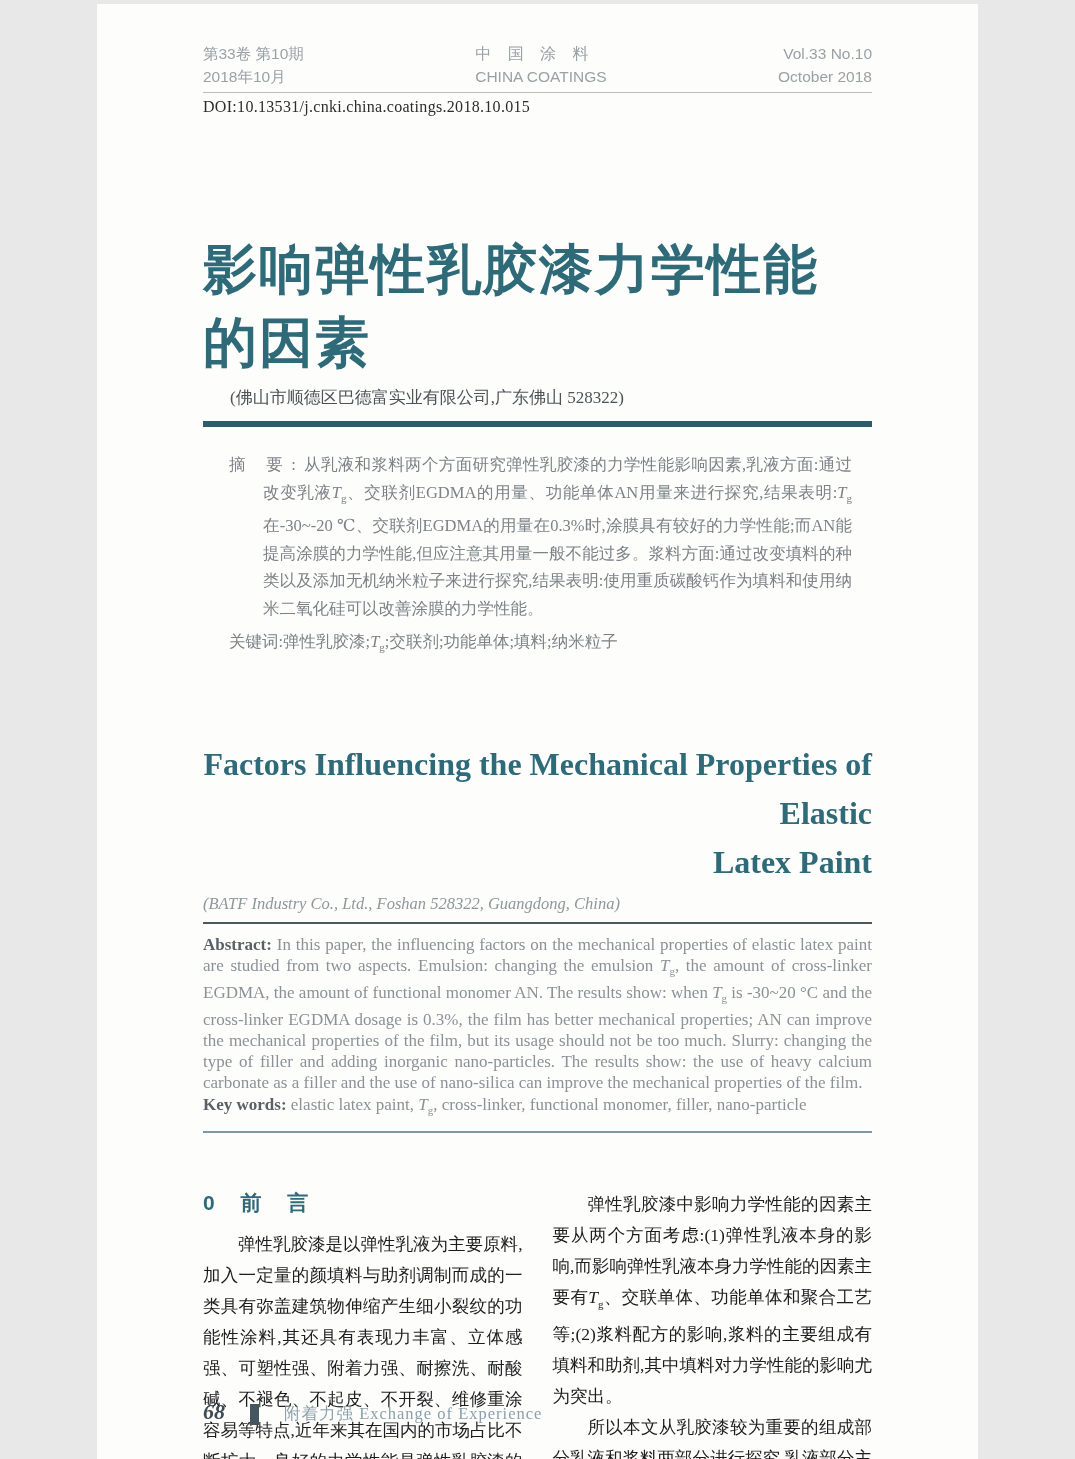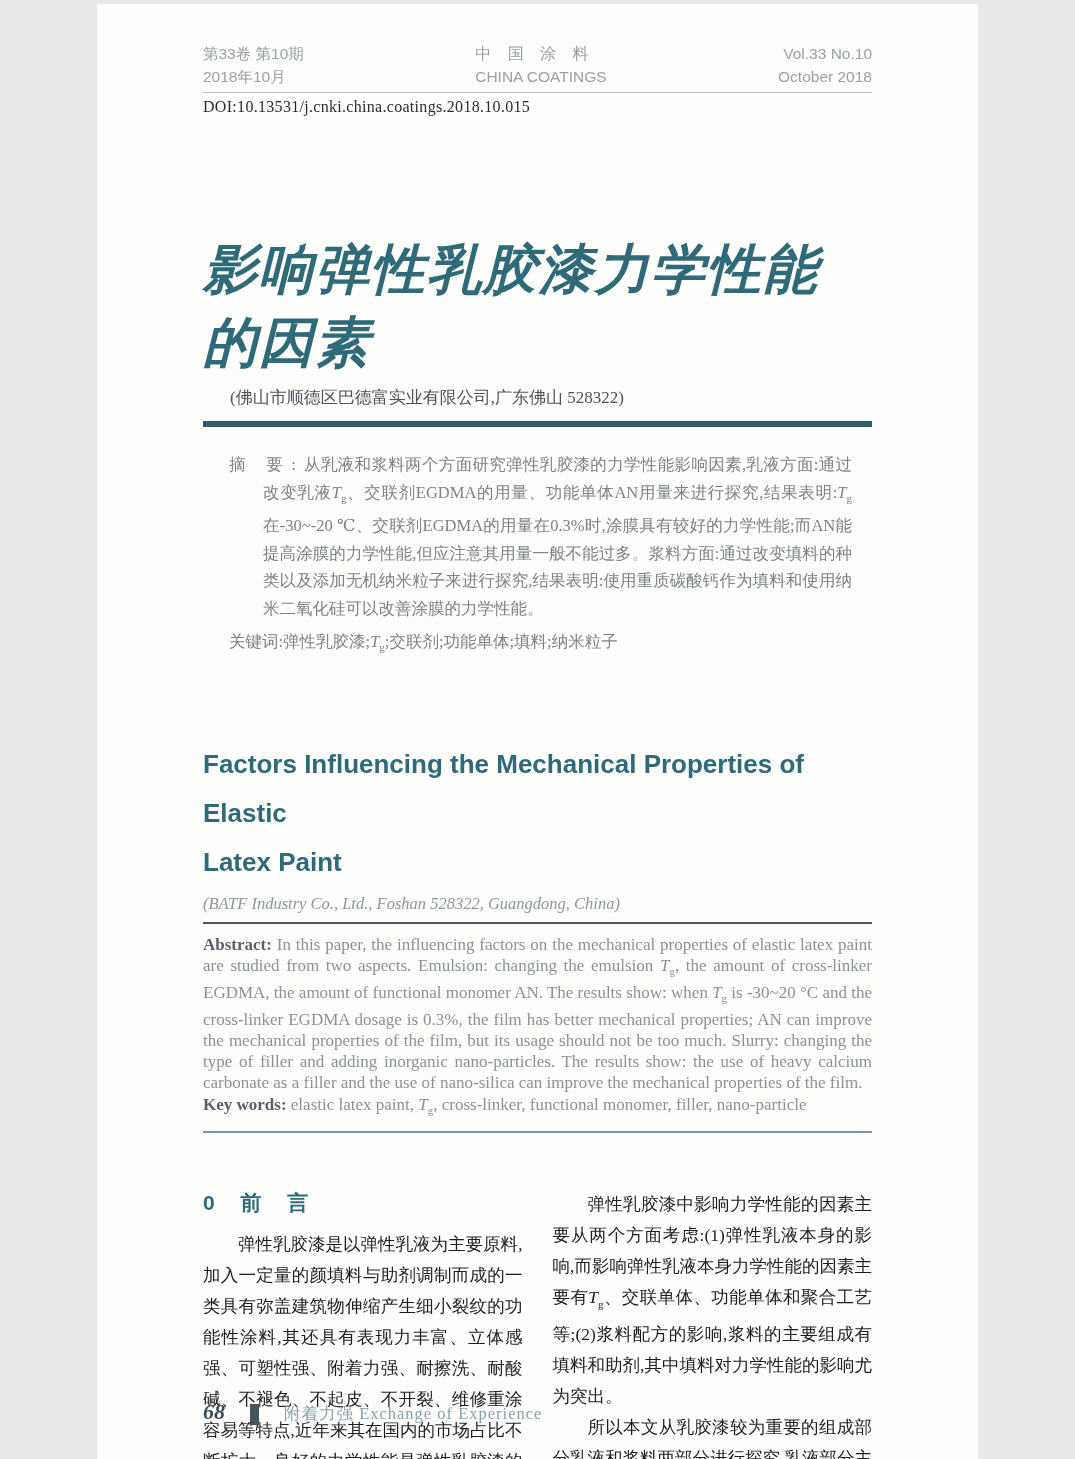--- a/index.html
+++ b/index.html
@@ -39,21 +39,20 @@
   }
 
   
   .cn-title {
     margin-top: 118px;
     font-family: "Liberation Sans", "DejaVu Sans", sans-serif;
     font-weight: 700;
     font-size: 54px;
     letter-spacing: 2px;
     color: #2e6a78;
-    font-style: italic;
   }
   .cn-authors {
     margin-top: 22px;
     font-size: 17.5px;
     color: #4d5357;
     letter-spacing: 1px;
   }
   .author-square {
     display: inline-block;
     width: 13px; height: 13px;
@@ -87,26 +86,27 @@
   }
   .clc-row .f1 { width: 38%; }
   .clc-row .f2 { width: 25%; }
   .clc-row .f3 { flex: 1; }
   sub { font-size: 11px; }
   sup { font-size: 11px; }
 
   
   .en-title {
     margin-top: 86px;
-    font-family: Liberation Sans, sans-serif;
-    font-weight: 700;
-    font-size: 26px;
+    font-family: Liberation Serif, serif;
+    font-weight: 700;
+    font-size: 32px;
     line-height: 49px;
     color: #2e6a78;
     letter-spacing: 0px;
+    text-align: right;
   }
   .en-authors {
     margin-top: 14px;
     font-family: "Liberation Sans", "DejaVu Sans", sans-serif;
     font-size: 17px;
     color: #8e979c;
   }
   .en-affil {
     margin-top: 7px;
     font-style: italic;

